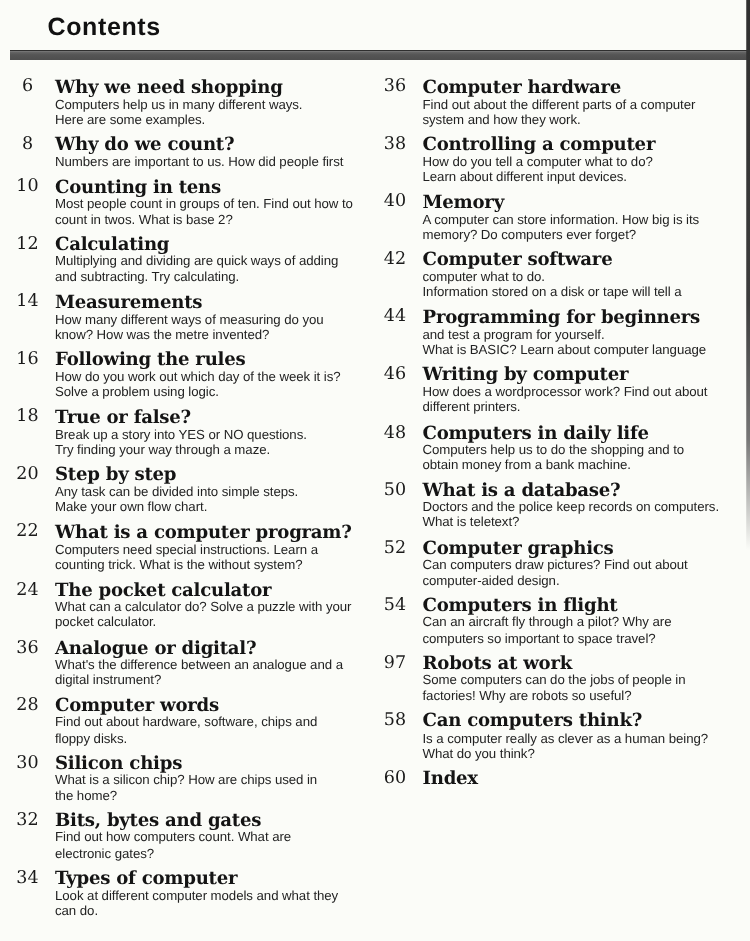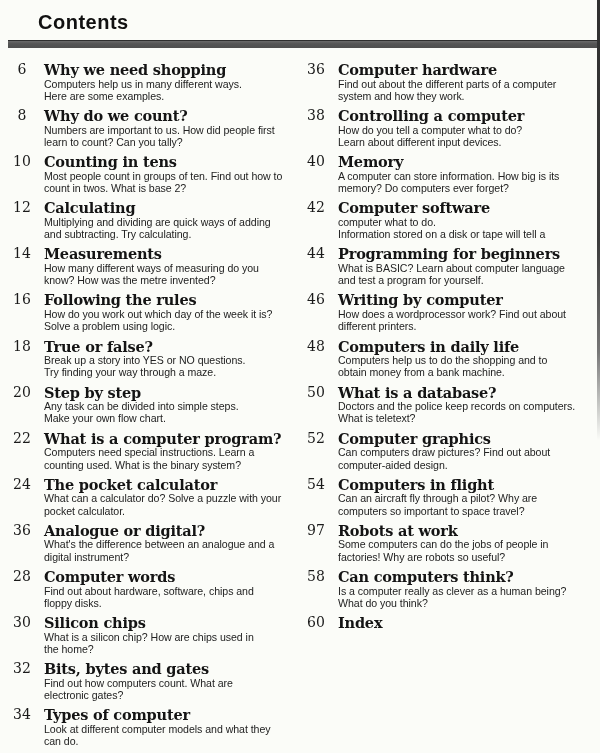--- a/index.html
+++ b/index.html
@@ -114,21 +114,20 @@
           <div class="title">Why we need shopping</div>
           <div class="desc">Computers help us in many different ways.</div>
           <div class="desc">Here are some examples.</div>
         </div>
       </div>
       <div class="entry">
         <div class="num">8</div>
         <div class="body">
           <div class="title">Why do we count?</div>
           <div class="desc">Numbers are important to us. How did people first</div>
-          <div class="desc">learn to count? Can you tally?</div>
         </div>
       </div>
       <div class="entry">
         <div class="num">10</div>
         <div class="body">
           <div class="title">Counting in tens</div>
           <div class="desc">Most people count in groups of ten. Find out how to</div>
           <div class="desc">count in twos. What is base 2?</div>
         </div>
       </div>
@@ -170,21 +169,21 @@
           <div class="title">Step by step</div>
           <div class="desc">Any task can be divided into simple steps.</div>
           <div class="desc">Make your own flow chart.</div>
         </div>
       </div>
       <div class="entry">
         <div class="num">22</div>
         <div class="body">
           <div class="title">What is a computer program?</div>
           <div class="desc">Computers need special instructions. Learn a</div>
-          <div class="desc">counting used. What is the binary system?</div>
+          <div class="desc">counting trick. What is the without system?</div>
         </div>
       </div>
       <div class="entry">
         <div class="num">24</div>
         <div class="body">
           <div class="title">The pocket calculator</div>
           <div class="desc">What can a calculator do? Solve a puzzle with your</div>
           <div class="desc">pocket calculator.</div>
         </div>
       </div>
@@ -259,22 +258,22 @@
         <div class="body">
           <div class="title">Computer software</div>
           <div class="desc">computer what to do.</div>
           <div class="desc">Information stored on a disk or tape will tell a</div>
         </div>
       </div>
       <div class="entry">
         <div class="num">44</div>
         <div class="body">
           <div class="title">Programming for beginners</div>
+          <div class="desc">and test a program for yourself.</div>
           <div class="desc">What is BASIC? Learn about computer language</div>
-          <div class="desc">and test a program for yourself.</div>
         </div>
       </div>
       <div class="entry">
         <div class="num">46</div>
         <div class="body">
           <div class="title">Writing by computer</div>
           <div class="desc">How does a wordprocessor work? Find out about</div>
           <div class="desc">different printers.</div>
         </div>
       </div>

